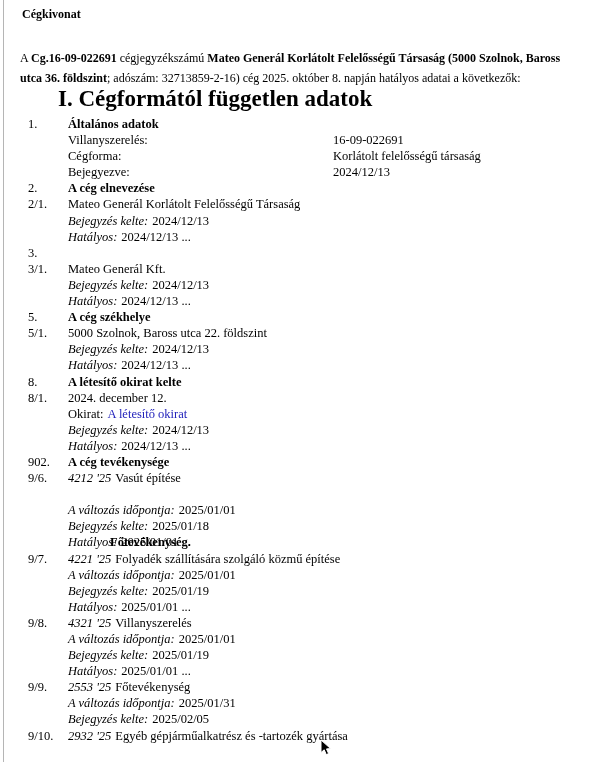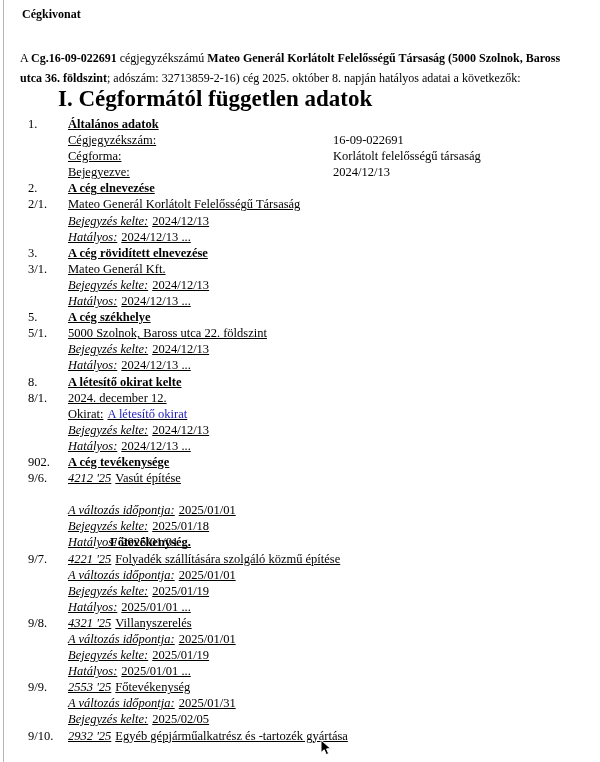--- a/index.html
+++ b/index.html
@@ -27,21 +27,21 @@
   .section-heading {
     position: absolute; top: 86px; left: 28px;
     font-size: 23px; font-weight: bold; white-space: nowrap; margin-left: 30px;
   }
   .rows { position: absolute; top: 116px; left: 0; width: 600px; }
   .row {
     position: relative; height: 16.1px; line-height: 16.1px;
     font-size: 12.5px; white-space: nowrap;
   }
   .row .num { position: absolute; left: 28px; }
-  .row .content { position: absolute; left: 68px; text-decoration: underline; }
+  .row .content { position: absolute; left: 68px; }
   .row .value { position: absolute; left: 333px; }
   .row.subbold .content { left: 110px; font-weight: bold; margin-top: 48px; }
   .bold { font-weight: bold; }
   .italic { font-style: italic; }
   .meta-value, .activity-name { margin-left: 4px; }
   .link { color: var(--link, #2222bb); cursor: pointer; }
   .cursor {
     position: absolute; left: 320px; top: 739px;
     width: 13px; height: 18px; pointer-events: none;
   }
@@ -56,21 +56,21 @@
 <p class="intro"><span>A </span><span class="b">Cg.16-09-022691</span><span> cégjegyzékszámú </span><span class="b">Mateo Generál Korlátolt Felelősségű Társaság (5000 Szolnok, Baross utca 36. földszint</span><span>; adószám: 32713859-2-16) cég 2025. október 8. napján hatályos adatai a következők:</span></p>
 
 <div class="section-heading">I. Cégformától független adatok</div>
 
 <div class="rows">
     <div class="row heading">
       <span class="num">1.</span>
       <span class="content bold">Általános adatok</span>
     </div>
     <div class="row kv">
-      <span class="content">Cégjegyzékszám:</span>
+      <span class="content">Villanyszerelés:</span>
       <span class="value">16-09-022691</span>
     </div>
     <div class="row kv">
       <span class="content">Cégforma:</span>
       <span class="value">Korlátolt felelősségű társaság</span>
     </div>
     <div class="row kv">
       <span class="content">Bejegyezve:</span>
       <span class="value">2024/12/13</span>
     </div>
@@ -83,21 +83,20 @@
       <span class="content"><span>Mateo Generál Korlátolt Felelősségű Társaság</span></span>
     </div>
     <div class="row meta">
       <span class="content"><span class="italic">Bejegyzés kelte:</span><span class="meta-value">2024/12/13</span></span>
     </div>
     <div class="row meta">
       <span class="content"><span class="italic">Hatályos:</span><span class="meta-value">2024/12/13 ...</span></span>
     </div>
     <div class="row heading">
       <span class="num">3.</span>
-      <span class="content bold">A cég rövidített elnevezése</span>
     </div>
     <div class="row entry">
       <span class="num">3/1.</span>
       <span class="content"><span>Mateo Generál Kft.</span></span>
     </div>
     <div class="row meta">
       <span class="content"><span class="italic">Bejegyzés kelte:</span><span class="meta-value">2024/12/13</span></span>
     </div>
     <div class="row meta">
       <span class="content"><span class="italic">Hatályos:</span><span class="meta-value">2024/12/13 ...</span></span>

